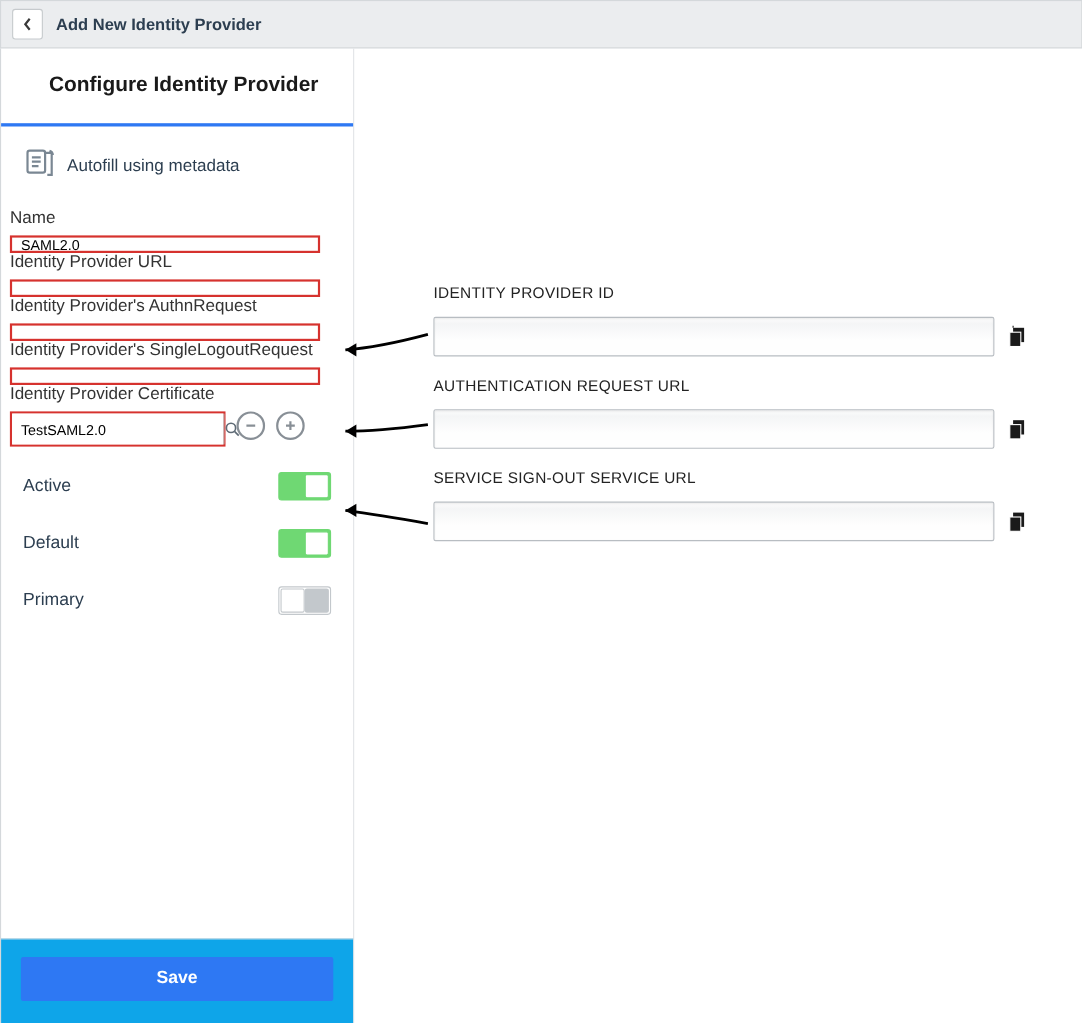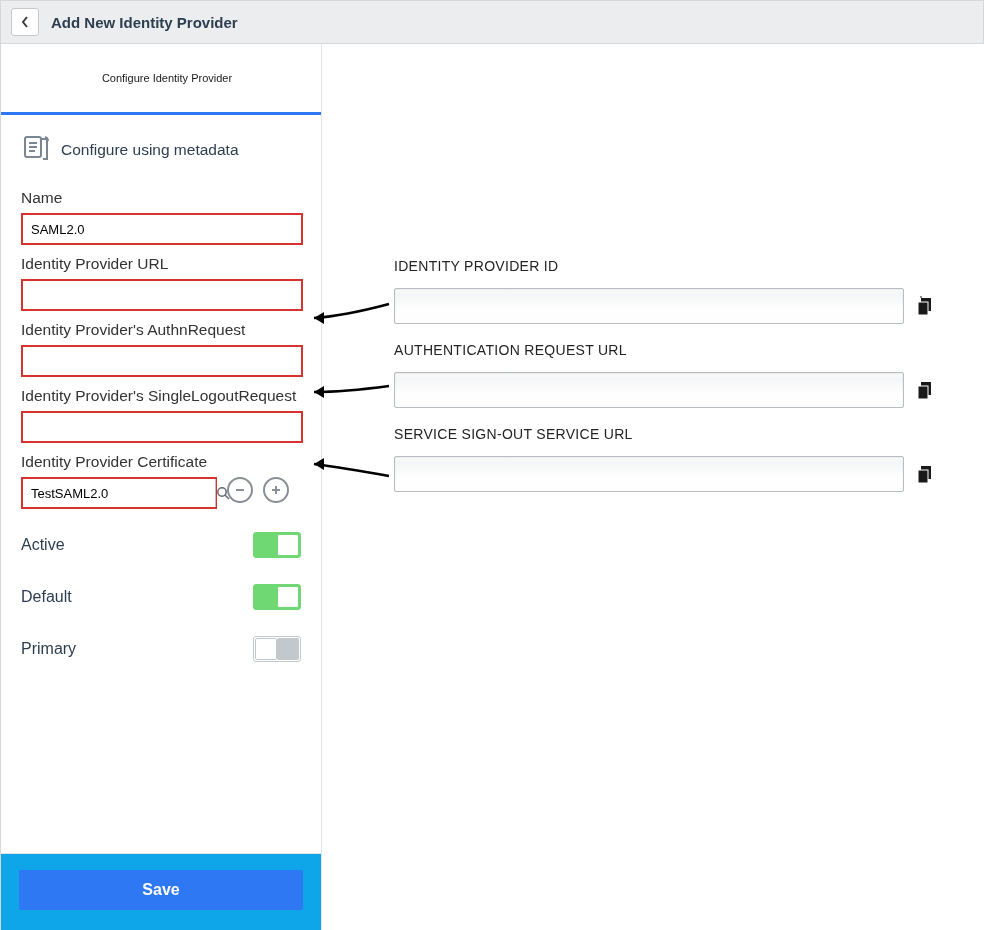--- a/index.html
+++ b/index.html
@@ -47,22 +47,22 @@
     border-right: 1px solid #e1e4e7;
     display: flex;
     flex-direction: column;
     position: relative;
   }
   .tab-header {
     height: 68px;
     display: flex;
     align-items: center;
     justify-content: center;
-    font-weight: 400;
-    font-size: 11px;
+    font-weight: 700;
+    font-size: 19px;
     color: #1a1a1a;
     padding-left: 12px;
   }
   .tab-underline {
     height: 3px;
     background: #2e78f3;
     margin: 0 0px;
   }
   .section-autofill {
     display: flex;
@@ -71,33 +71,33 @@
     padding: 18px 20px 22px 20px;
     cursor: pointer;
   }
   .doc-icon {
     color: #7a8793;
   }
   .autofill-label {
     font-size: 15.5px;
   }
   .form-body {
-    padding: 0 20px;
+    padding: 0 8px;
     display: flex;
     flex-direction: column;
-    gap: 10px;
+    gap: 0;
   }
   .field-label {
     font-size: 15.5px;
     color: #333;
     margin-bottom: 6px;
   }
   .red-input {
     border: 2px solid #d6322e;
-    height: 32px;
+    height: 16px;
     font-size: 13px;
     padding: 0 8px;
     width: 282px;
     outline: none;
   }
   .field-group { display:flex; flex-direction:column; }
   .cert-row {
     display: flex;
     align-items: flex-start;
     gap: 10px;
@@ -261,21 +261,21 @@
       <span class="doc-icon">
         <svg width="30" height="30" viewBox="0 0 30 30">
           <rect x="4" y="4" width="16" height="20" rx="2" fill="none" stroke="#7a8793" stroke-width="2"></rect>
           <line x1="8" y1="10" x2="16" y2="10" stroke="#7a8793" stroke-width="2"></line>
           <line x1="8" y1="14" x2="16" y2="14" stroke="#7a8793" stroke-width="2"></line>
           <line x1="8" y1="18" x2="14" y2="18" stroke="#7a8793" stroke-width="2"></line>
           <path d="M20 6 l6 0 l0 20 l-4 0" fill="none" stroke="#7a8793" stroke-width="2"></path>
           <path d="M24 4 q3 1 3 4" fill="none" stroke="#7a8793" stroke-width="2"></path>
         </svg>
       </span>
-      <span class="autofill-label">Configure using metadata</span>
+      <span class="autofill-label">Autofill using metadata</span>
     </div>
 
     <div class="form-body">
       <div class="field-group">
         <div class="field-label">Name</div>
         <input class="red-input" value="SAML2.0" style="">
       </div>
       <div class="field-group">
         <div class="field-label">Identity Provider URL</div>
         <input class="red-input" value="" style="">

